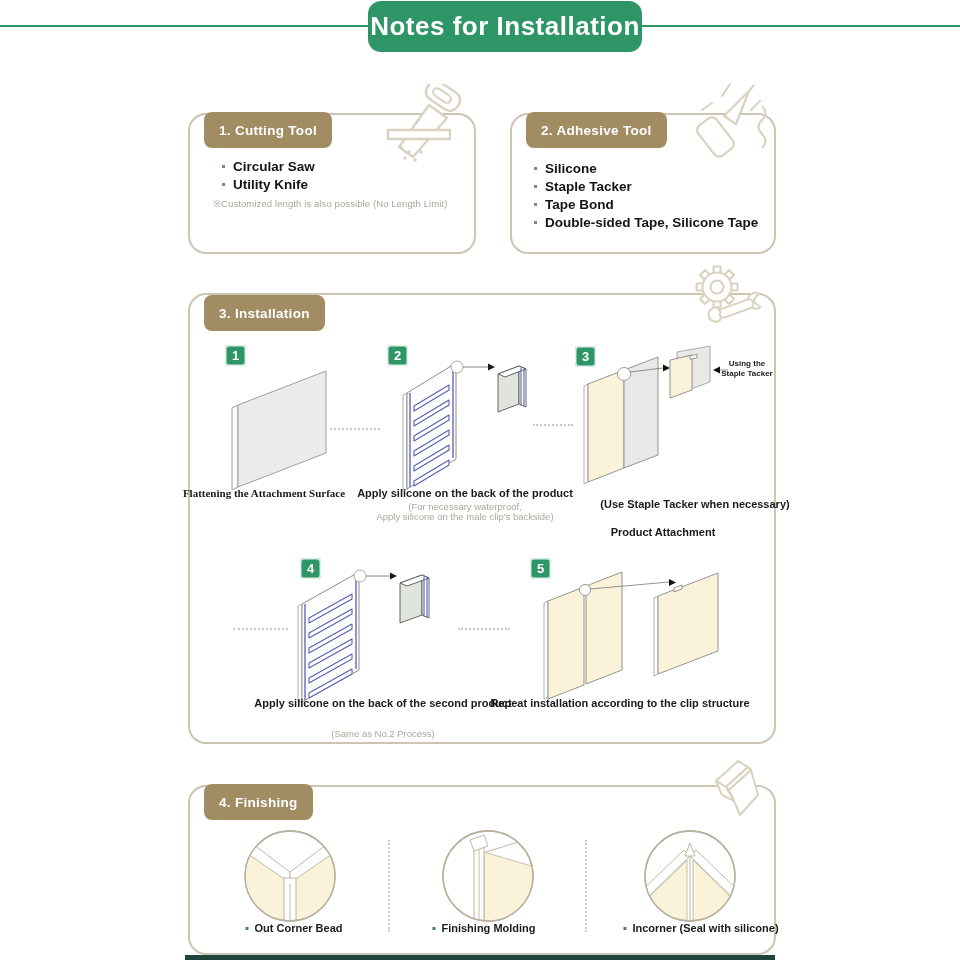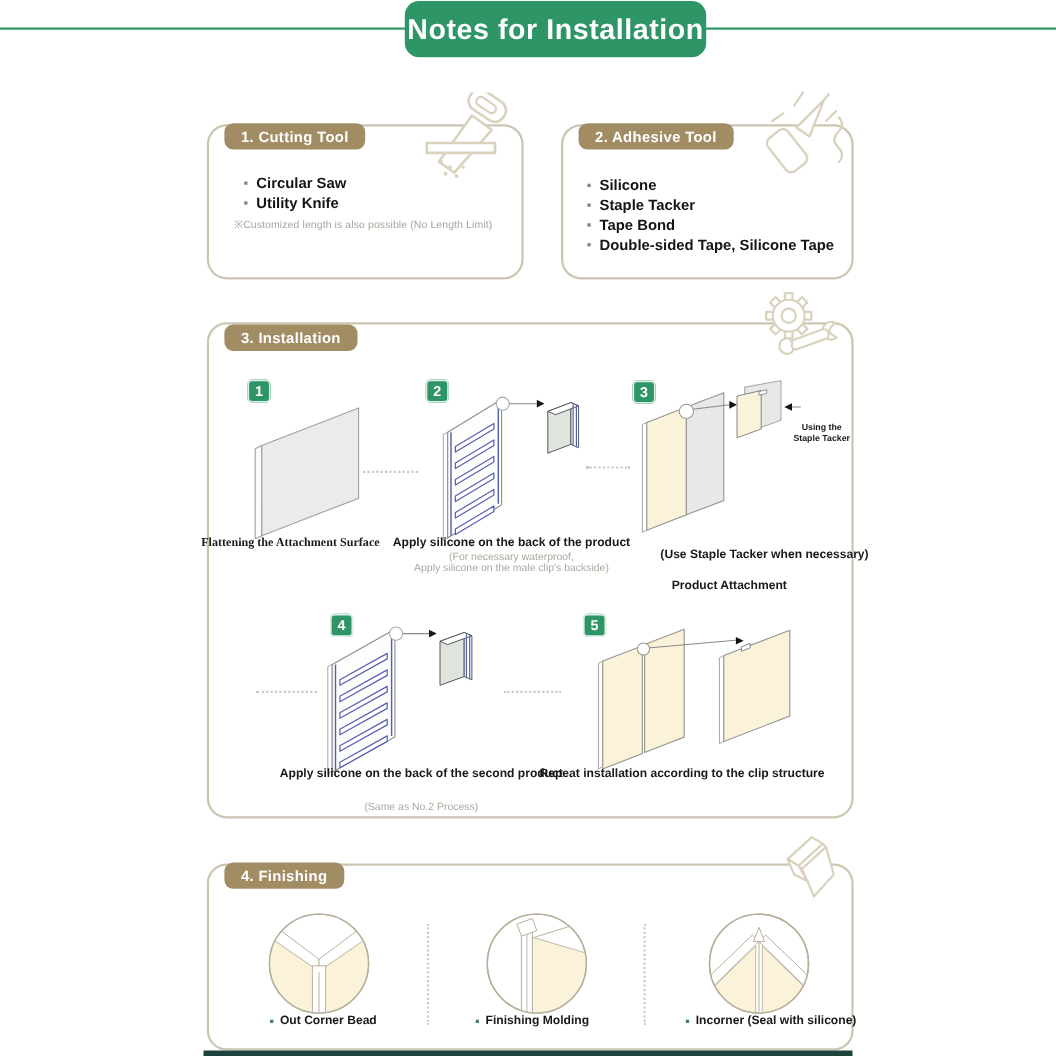--- a/index.html
+++ b/index.html
@@ -1,20 +1,20 @@
 <!DOCTYPE html>
 <html><head>
 <meta charset="utf-8">
 <style>
   html,body{margin:0;padding:0;background:#fff;font-family:"Liberation Sans",sans-serif;}
   .page{position:relative;width:960px;height:960px;background:#fff;overflow:hidden;}
   .hline{position:absolute;top:25px;left:0;width:960px;height:2px;background:#2e9566;}
   .title-box{position:absolute;left:325px;top:1px;width:274px;height:51px;background:#2e9566;border-radius:13px;color:#fff;font-weight:bold;font-size:26px;display:flex;align-items:center;justify-content:center;letter-spacing:.5px;margin-left:43px;}
   .sec-box{position:absolute;border:2px solid #ccc5b2;border-radius:18px;background:#fff;}
-  .sec-label{position:absolute;background:#a28c64;color:#fff;font-weight:bold;font-size:13.5px;display:flex;align-items:center;padding:0 15px;height:24px;border-radius:8px;letter-spacing:.3px;}
+  .sec-label{position:absolute;background:#a28c64;color:#fff;font-weight:bold;font-size:13.5px;display:flex;align-items:center;padding:0 15px;height:36px;border-radius:8px;letter-spacing:.3px;}
   .tool-list{position:absolute;margin:0;padding:0;list-style:none;}
   .tool-list li{font-weight:bold;font-size:13.5px;color:#141414;display:flex;align-items:center;height:18px;}
   .bullet{width:3px;height:3px;background:#8d8474;display:inline-block;margin-right:8px;flex:none;}
   .note{position:absolute;color:#a9a59b;font-size:9.5px;letter-spacing:.1px;}
   .badge{position:absolute;width:21px;height:21px;background:#2e9566;color:#fff;font-weight:bold;font-size:13px;display:flex;align-items:center;justify-content:center;border-radius:4px;box-shadow:inset 0 0 0 1.5px rgba(255,255,255,.85);}
   .caption{position:absolute;font-weight:bold;font-size:11px;color:#1a1a1a;text-align:center;transform:translateX(-50%);white-space:nowrap;}
   .subcap{position:absolute;font-size:9.5px;color:#aba79d;text-align:center;transform:translateX(-50%);white-space:nowrap;}
   .dotline{position:absolute;border-top:2px dotted #c9c9c3;}
   .vdots{position:absolute;border-left:2px dotted #d3cdbd;}
   .ann{position:absolute;font-weight:bold;font-size:8px;color:#1a1a1a;line-height:1.25;text-align:center;width:54px;}
@@ -174,21 +174,21 @@
     <polygon points="44,28 78,15 78,113 44,126" fill="#e8e8e6" stroke="#949490" stroke-width="1"></polygon>
     <circle cx="44" cy="32" r="6.5" fill="#fff" stroke="#999" stroke-width="1"></circle>
     <line x1="50" y1="30" x2="83" y2="26" stroke="#777" stroke-width="0.8"></line>
     <polygon points="83,22.5 90,26 83,29.5" fill="#111"></polygon>
     <polygon points="97,10 130,4 130,40 97,52" fill="#e8e8e6" stroke="#999" stroke-width="0.8"></polygon>
     <polygon points="90,18 112,13 112,48 90,56" fill="#faf3da" stroke="#777" stroke-width="0.8"></polygon>
     <polygon points="110,14 117,12.2 117,15.6 110,17.4" fill="#fff" stroke="#777" stroke-width="0.7"></polygon>
     <polygon points="133,28 140,24.5 140,31.5" fill="#111"></polygon>
     <line x1="140" y1="28" x2="148" y2="28" stroke="#777" stroke-width="0.8"></line>
   </svg>
-  <div class="ann" style="left:720px;top:359px;margin-top:25px;">
+  <div class="ann" style="left:720px;top:359px;">
     <div>Using the</div>
     <div>Staple Tacker</div>
   </div>
 
   <div class="caption" style="left:264px;top:487px;font-family:Liberation Serif, serif;">Flattening the Attachment Surface</div>
   <div class="caption" style="left:465px;top:487px;">Apply silicone on the back of the product</div>
   <div class="subcap" style="left:465px;top:501px;">(For necessary waterproof,</div>
   <div class="subcap" style="left:465px;top:511px;">Apply silicone on the male clip's backside)</div>
   <div class="caption" style="left:663px;top:487px;margin-top:39px;">Product Attachment</div>
   <div class="caption" style="left:663px;top:498px;margin-left:32px;">(Use Staple Tacker when necessary)</div>

